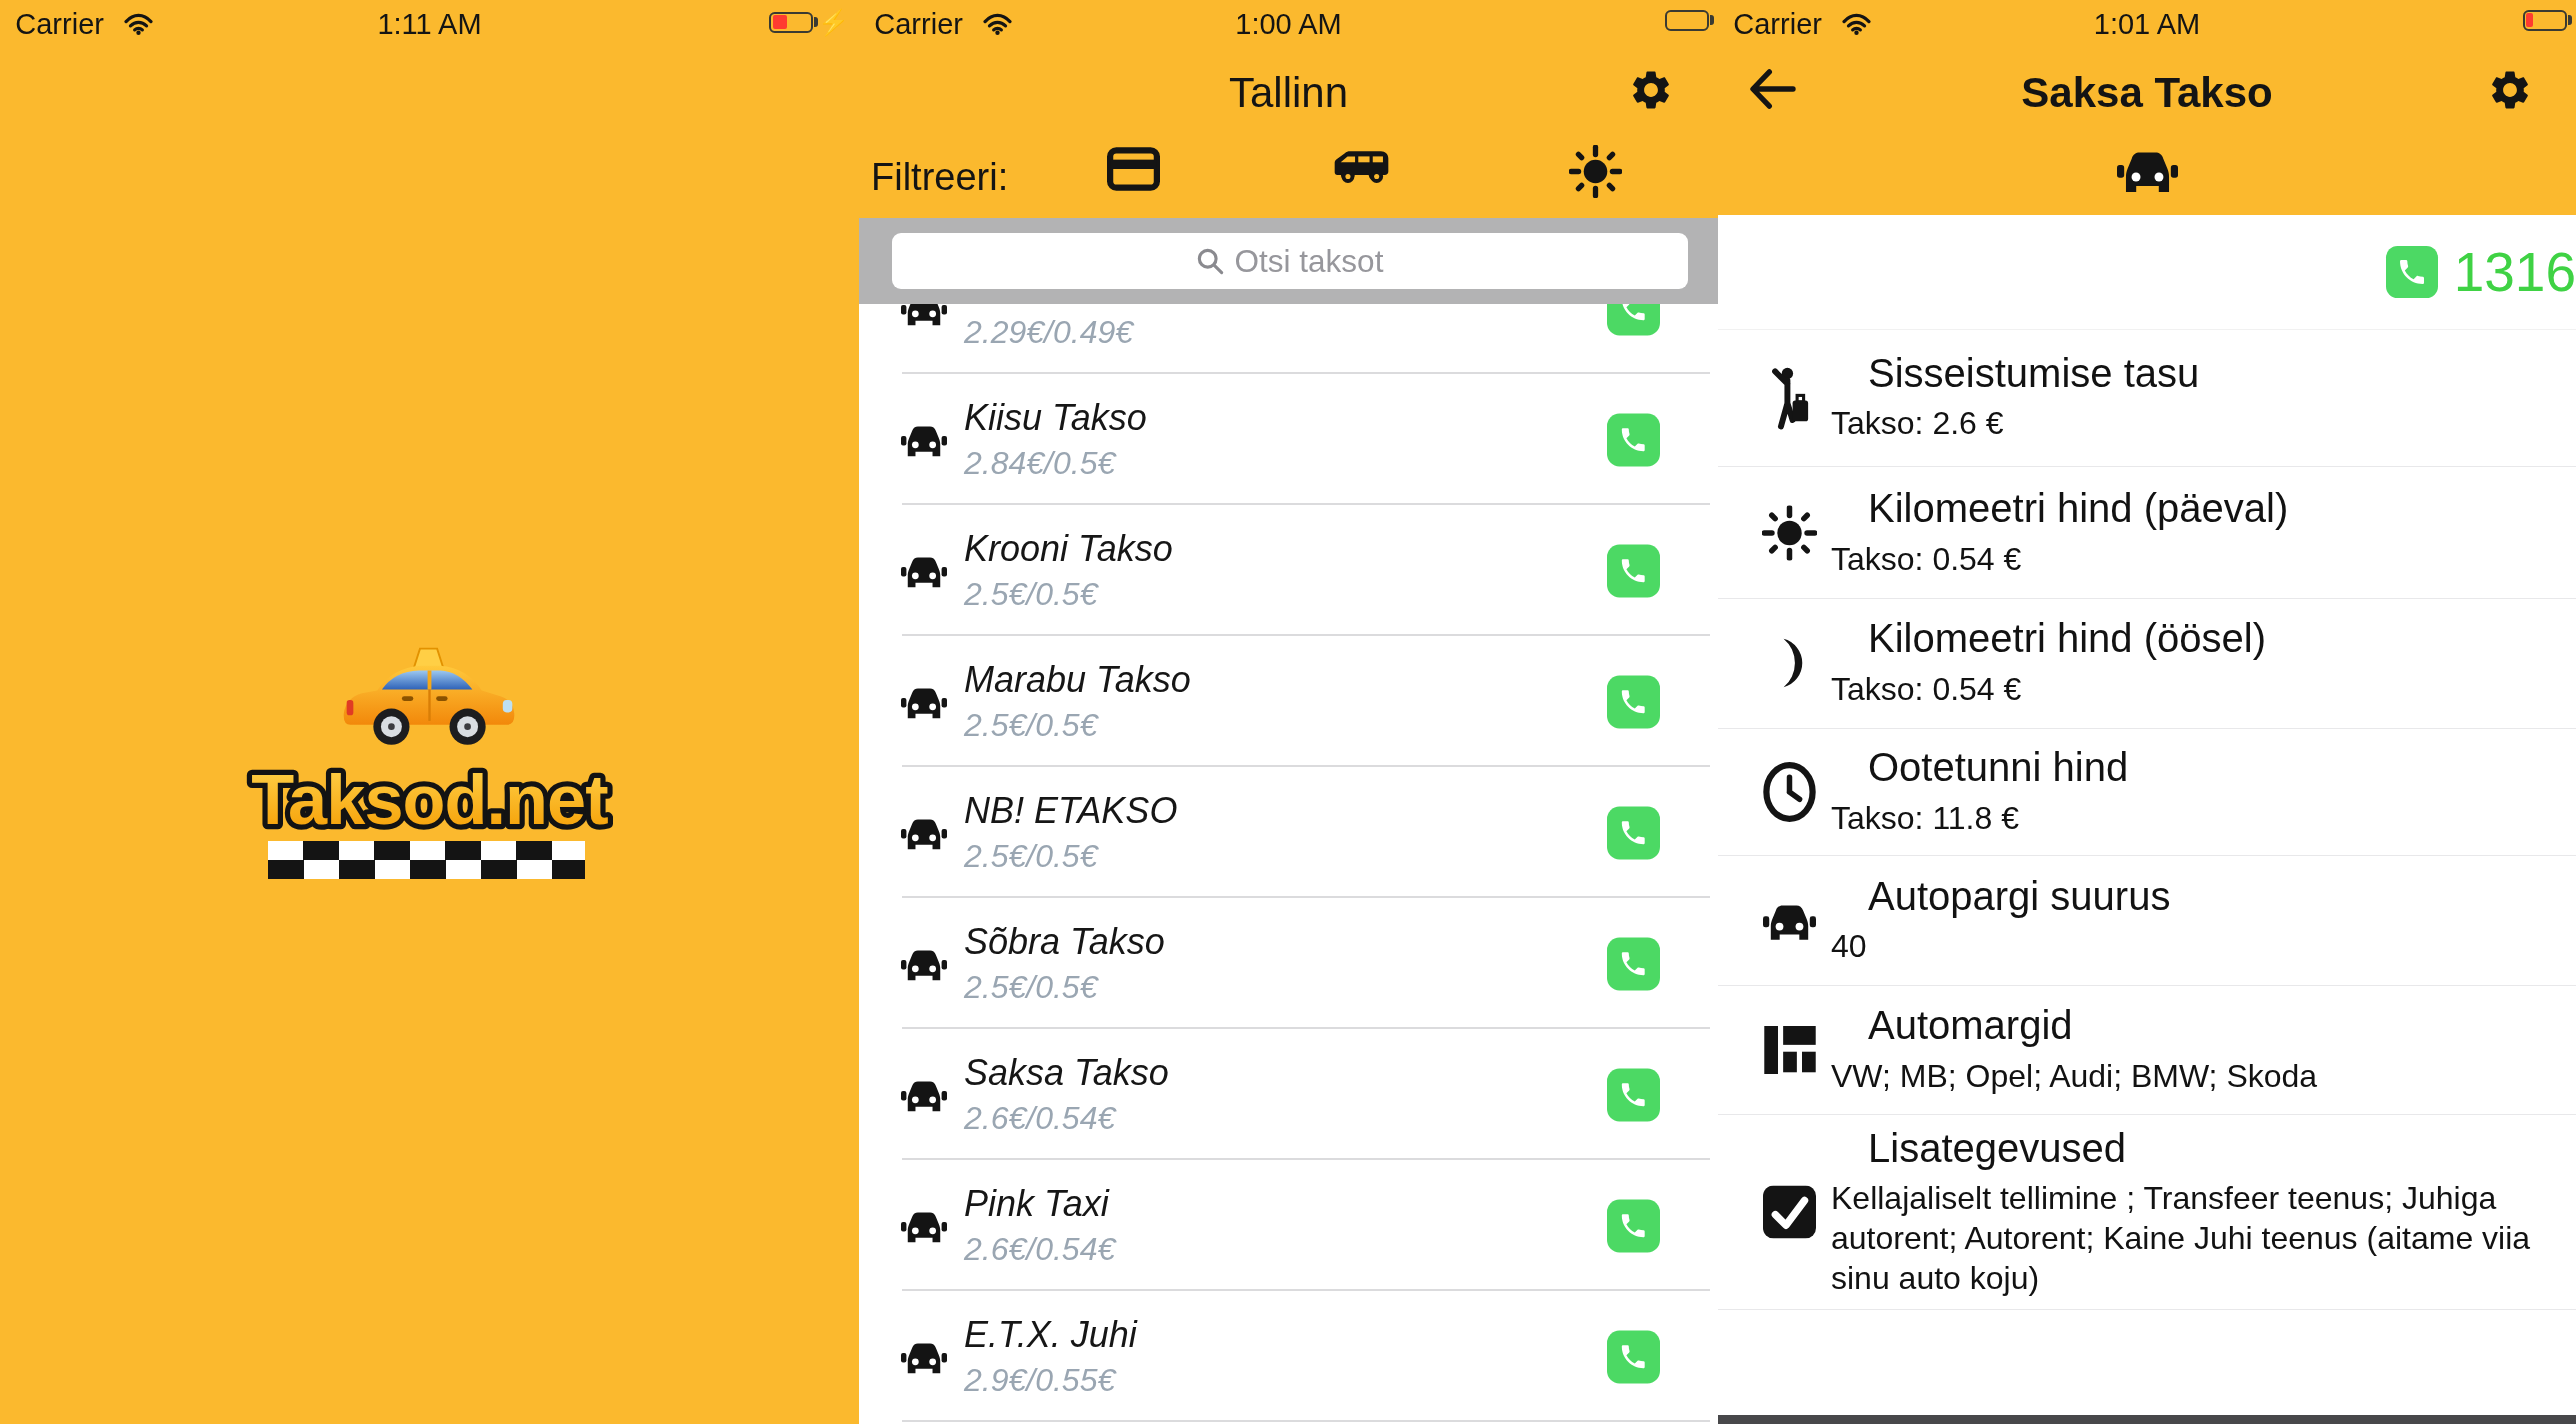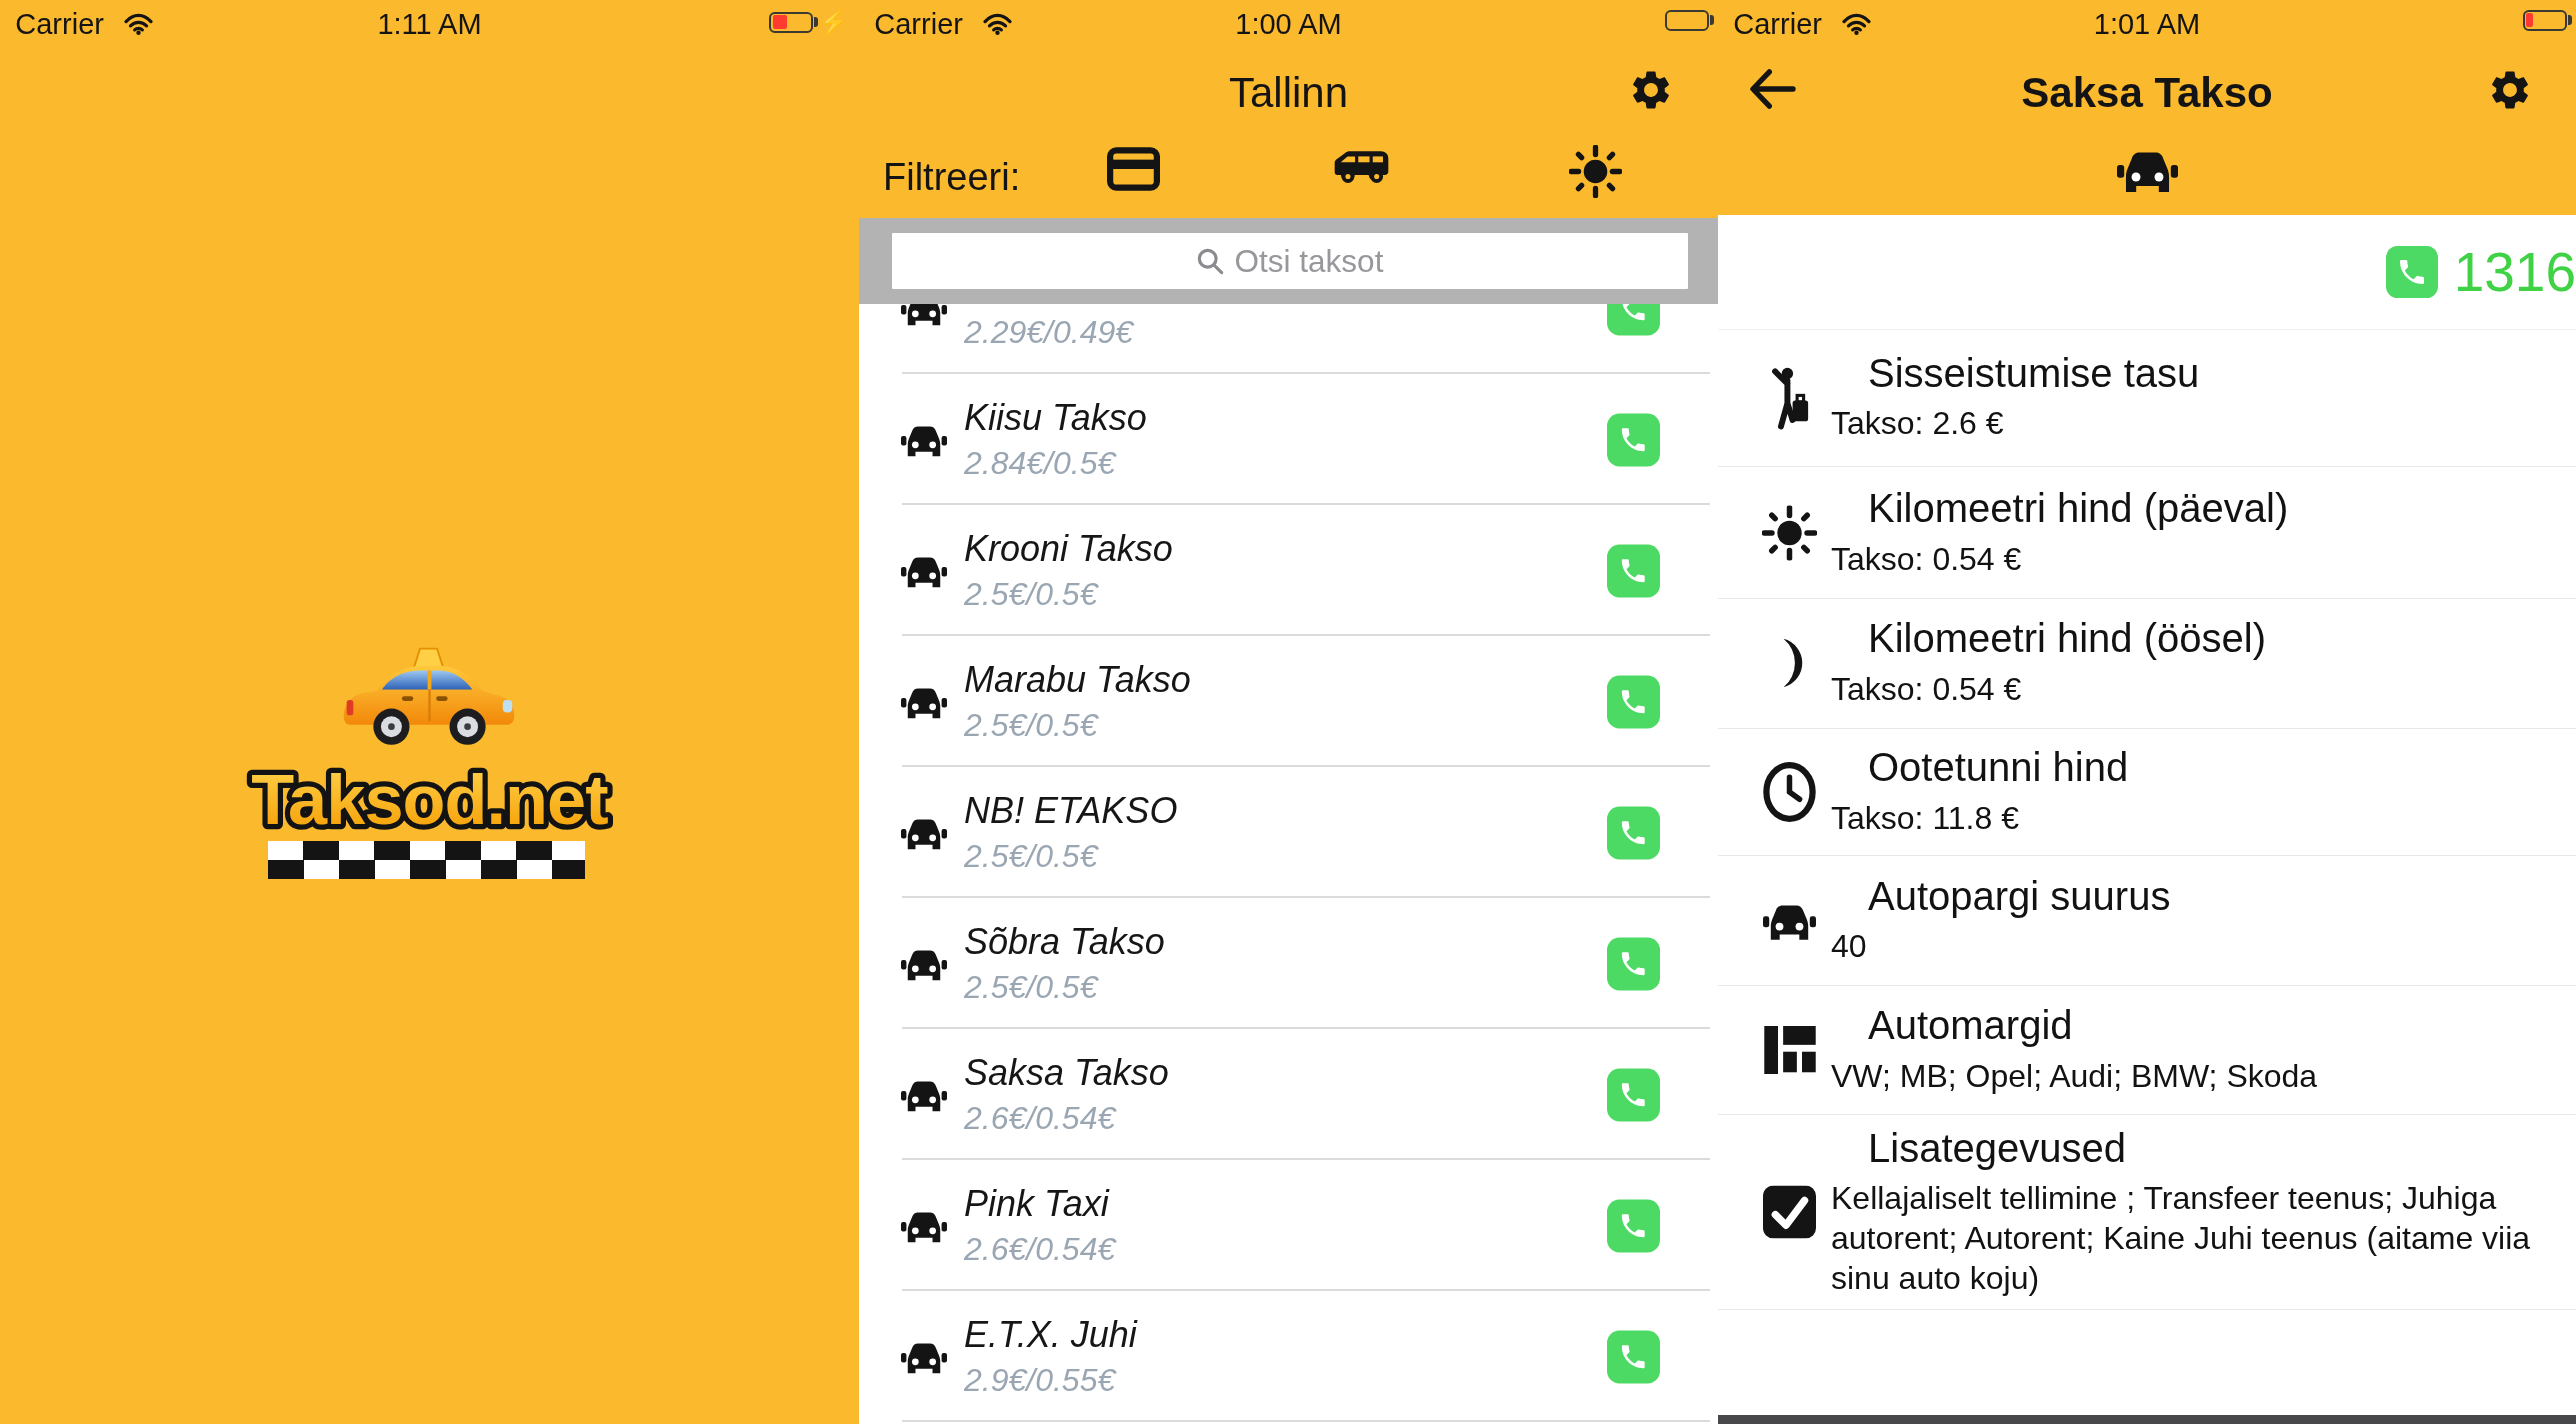--- a/index.html
+++ b/index.html
@@ -28,28 +28,28 @@
   .hdr-right { position:absolute; top:0; left:0; right:0; height:215px; background:#FBB92E; z-index:10; }
   .nav-title { position:absolute; top:69px; left:0; right:0; text-align:center; font-size:42px; }
   .nav-title.mid { font-weight:500; }
   .nav-title.rgt { font-weight:600; }
   .gear-btn { position:absolute; top:67px; width:46px; height:46px; cursor:pointer; }
   .gear-mid { left:769px; }
   .gear-rgt { left:769px; }
   .back-btn { position:absolute; top:67px; left:29px; width:50px; height:44px; cursor:pointer; }
 
   
-  .filter-label { position:absolute; top:156px; left:24px; font-size:38px; }
+  .filter-label { position:absolute; top:156px; left:12px; font-size:38px; }
   .f-icon { position:absolute; top:145px; cursor:pointer; }
   .f-card { left:248px; } .f-van { left:473px; } .f-sun { left:710px; }
 
   
   .search-band { position:absolute; top:218px; left:0; right:0; height:86px; background:#B3B3B4; z-index:8; }
   .search-field { position:absolute; top:15.3px; left:33px; right:30.5px; height:56px; background:#fff;
-                  border-radius:1px; display:flex; align-items:center; justify-content:center; gap:9.5px; }
+                  border-radius:9px; display:flex; align-items:center; justify-content:center; gap:9.5px; }
   .search-field span { font-size:31.5px; color:#97979C; }
 
   
   .list { position:absolute; top:243px; left:0; right:0; z-index:1; }
   .trow { position:relative; height:131px; display:flex; align-items:center; }
   .trow::after { content:""; position:absolute; left:43px; right:7.6px; bottom:0; height:1.9px; background:#DBDBDD; }
   .trow .caricon { position:absolute; left:42px; top:50%; transform:translateY(-50%); }
   .trow .ttxt { margin-left:105px;font-style:italic; }
   .tname { font-size:36px; color:#161616; line-height:1.12; }
   .tprice { font-size:32px; color:#9AA6B2; margin-top:6.7px; }

